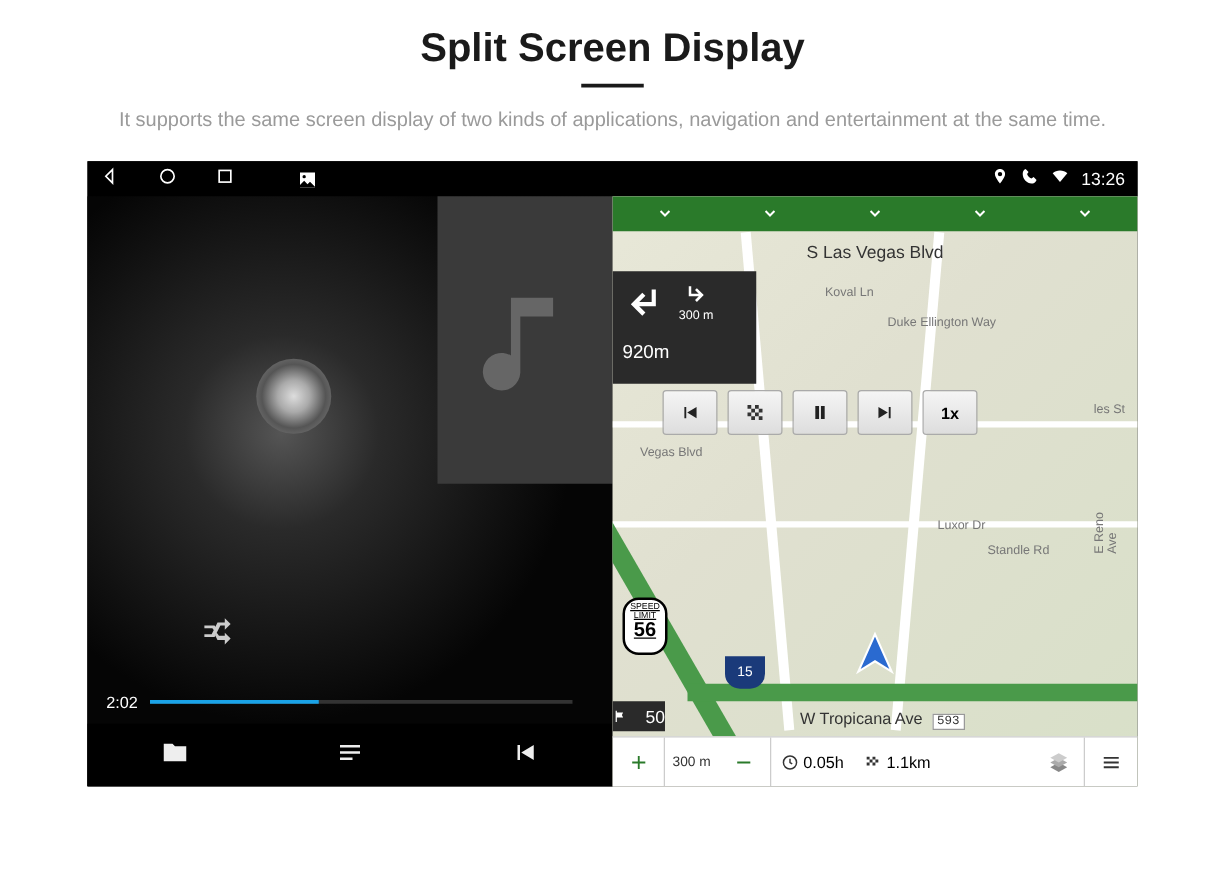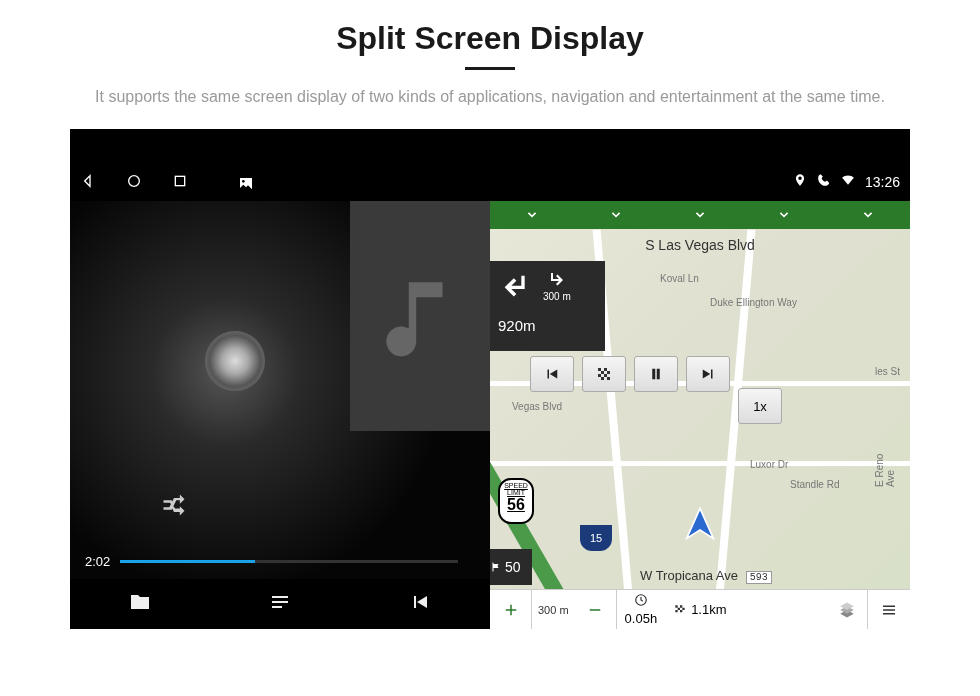--- a/index.html
+++ b/index.html
@@ -37,24 +37,23 @@
   margin: 0 auto;
   background: #000;
   position: relative;
   display: flex;
   flex-direction: column;
 }
 .statusbar {
   height: 28px;
   background: #000;
   display: flex;
-  align-items: flex-start;
+  align-items: center;
   padding: 0 10px;
   color: #fff;
-  margin-top: 44px;
 }
 .nav-icons { display: flex; gap: 30px; align-items: center; }
 .nav-icons svg { width: 16px; height: 16px; fill: #fff; }
 .image-icon { margin-left: 20px; width: 14px; height: 14px; }
 .status-right {
   margin-left: auto;
   display: flex;
   align-items: center;
   gap: 10px;
 }
@@ -218,26 +217,26 @@
   text-align: center;
   text-decoration: underline;
 }
 .speed-label { font-size: 7px; margin-top: 2px; line-height: 1; }
 .speed-val { font-size: 16px; font-weight: bold; }
 .route-box {
   position: absolute;
   bottom: 44px;
   left: 0;
   width: 42px;
-  height: 36px;
+  height: 24px;
   background: #2a2a2a;
   color: #fff;
   display: flex;
   align-items: center;
-  justify-content: flex-start;
+  justify-content: space-between;
   gap: 3px;
   font-size: 14px;
 }
 .route-shield {
   position: absolute;
   bottom: 78px;
   left: 90px;
   width: 32px; height: 26px;
   background: #1a3a7a;
   border-radius: 0 0 12px 12px;
@@ -295,21 +294,20 @@
   padding: 0 6px;
   font-size: 11px;
   color: #333;
 }
 .mb-eta {
   display: flex;
   align-items: center;
   gap: 4px;
   padding: 0 8px;
   font-size: 13px;
-  flex-direction: column;
 }
 .mb-dist {
   display: flex;
   align-items: center;
   gap: 4px;
   padding: 0 8px;
   font-size: 13px;
 }
 .mb-right {
   margin-left: auto;
@@ -489,21 +487,21 @@
         <div class="map-btn">
             <svg viewBox="0 0 24 24">
               <path d="M7 5h4v14H7zm6 0h4v14h-4z"></path>
             </svg>
           </div>
         <div class="map-btn">
             <svg viewBox="0 0 24 24">
               <path d="M16 6h2v12h-2zM5 6l10 6-10 6z"></path>
             </svg>
           </div>
-        <div class="map-btn" style="font-size:13px;font-weight:normal;margin-top:32px;">1x</div>
+        <div class="map-btn" style="font-size:13px;font-weight:bold;">1x</div>
       </div>
 
       <div class="map-labels">
         <span class="ml" style="top:72px;left:170px;">Koval Ln</span>
         <span class="ml" style="top:96px;left:220px;">Duke Ellington Way</span>
         <span class="ml" style="top:200px;left:22px;">Vegas Blvd</span>
         <span class="ml" style="top:258px;left:260px;">Luxor Dr</span>
         <span class="ml" style="top:278px;left:300px;">Standle Rd</span>
         <span class="ml" style="top:250px;left:370px;transform:rotate(-90deg);">E Reno Ave</span>
         <span class="ml" style="top:165px;left:385px;">les St</span>

